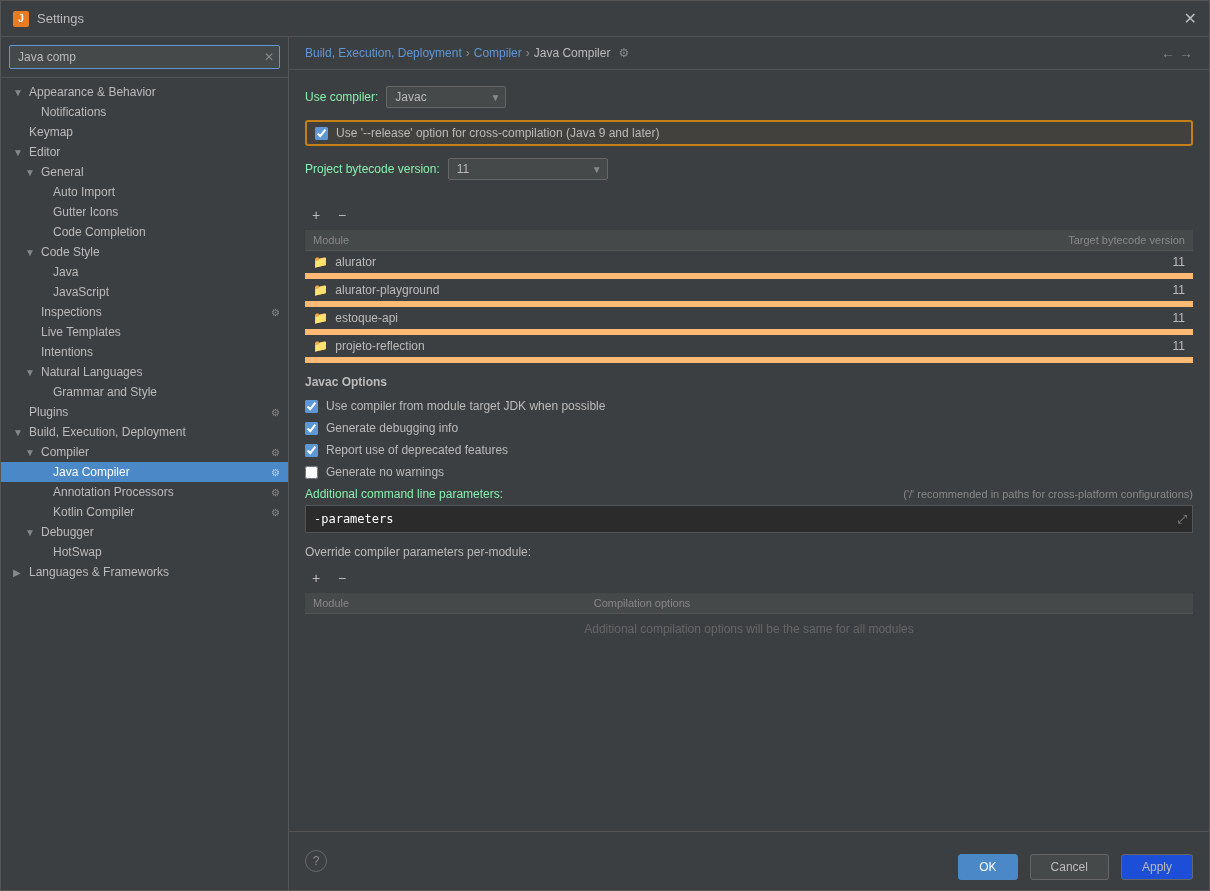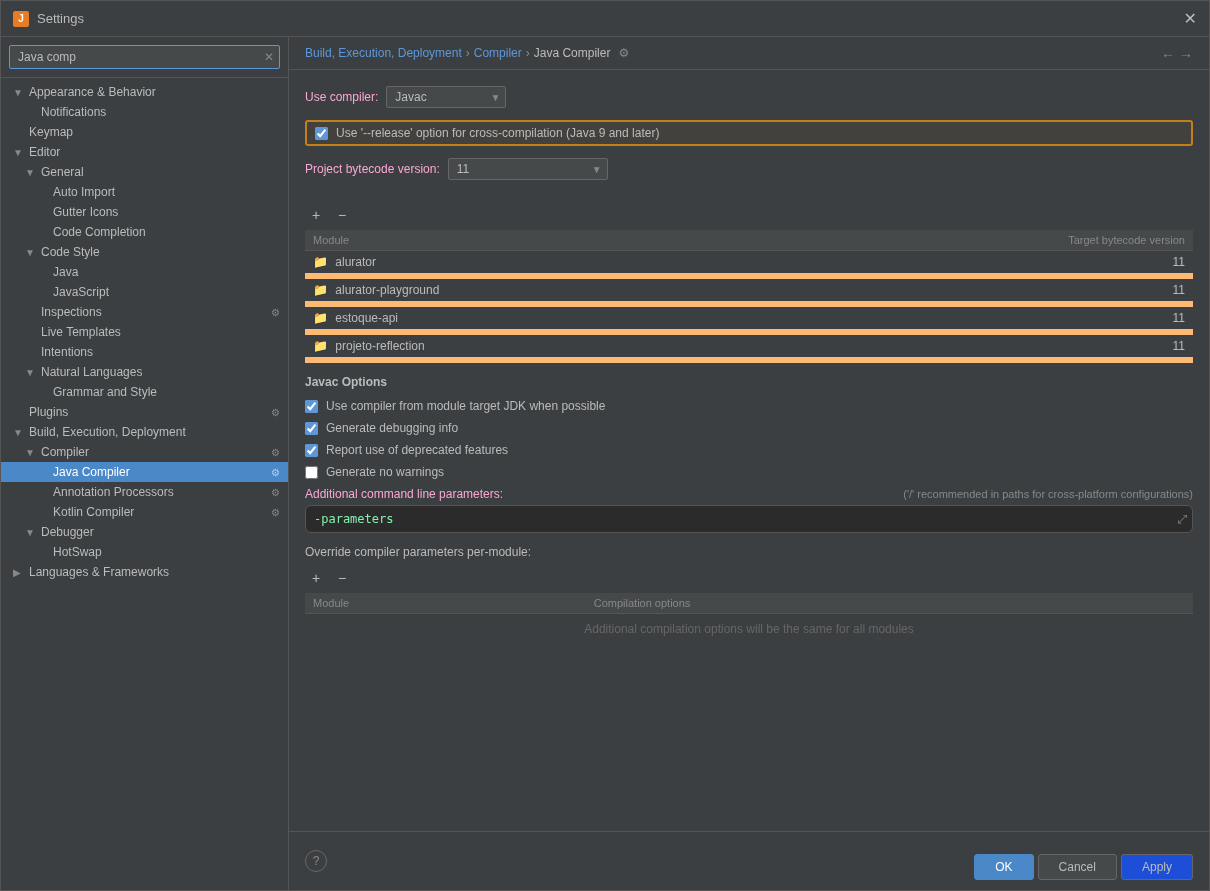--- a/index.html
+++ b/index.html
@@ -42,21 +42,21 @@
     .breadcrumb-gear { color: #888; margin-left: 4px; cursor: pointer; }
     .breadcrumb-nav { margin-left: auto; display: flex; gap: 4px; }
     .breadcrumb-nav-btn { background: none; border: none; color: #888; cursor: pointer; font-size: 14px; }
 
     .content-area { flex: 1; padding: 16px; overflow-y: auto; background: #3c3f41; }
     .content-area::-webkit-scrollbar { width: 6px; }
     .content-area::-webkit-scrollbar-track { background: #3c3f41; }
     .content-area::-webkit-scrollbar-thumb { background: #555; }
 
     .form-row { display: flex; align-items: center; margin-bottom: 12px; }
-    .form-label { color: #f9a8d4; font-size: 12px; margin-right: 8px; flex-shrink: 0; }
+    .form-label { color: #86efac; font-size: 12px; margin-right: 8px; flex-shrink: 0; }
     .select-wrapper { position: relative; display: inline-flex; align-items: center; }
     .select-wrapper select { background: #45494a; border: 1px solid #666; color: #bbbbbb; padding: 3px 24px 3px 8px; font-size: 12px; border-radius: 2px; cursor: pointer; min-width: 120px; appearance: none; -webkit-appearance: none; }
     .select-arrow { position: absolute; right: 6px; pointer-events: none; color: #888; font-size: 10px; }
 
     .checkbox-row { display: flex; align-items: center; margin-bottom: 8px; gap: 8px; }
     .checkbox-row.highlighted { border: 2px solid #c47f17; border-radius: 3px; padding: 4px 8px; background: rgba(196, 127, 23, 0.05); margin-bottom: 12px; }
     .checkbox-input { width: 13px; height: 13px; flex-shrink: 0; accent-color: #5e97d8; cursor: pointer; }
     .checkbox-label { color: #bbbbbb; font-size: 12px; cursor: pointer; }
 
     .section-title { color: #bbbbbb; font-size: 12px; font-weight: 600; margin-bottom: 10px; margin-top: 4px; }
@@ -86,21 +86,21 @@
     .cmd-hint { color: #888; font-size: 11px; margin-left: auto; }
 
     .override-section { margin-top: 8px; }
 
     .override-table { width: 100%; border-collapse: collapse; }
     .override-table th { background: #45494a; color: #888; font-size: 11px; font-weight: normal; padding: 4px 8px; text-align: left; border-bottom: 1px solid #555; }
     .override-table td { padding: 4px 8px; font-size: 12px; color: #666; }
 
     .bottom-bar { padding: 10px 16px; background: #3c3f41; border-top: 1px solid #555; display: flex; align-items: center; justify-content: space-between; flex-shrink: 0; }
     .help-btn { background: none; border: 1px solid #666; color: #888; width: 22px; height: 22px; border-radius: 50%; cursor: pointer; font-size: 12px; display: flex; align-items: center; justify-content: center; }
-    .bottom-buttons { display: flex; gap: 4px; margin-top: 12px; }
+    .bottom-buttons { display: flex; gap: 12px; margin-top: 12px; }
     .btn { padding: 5px 20px; font-size: 12px; border-radius: 3px; cursor: pointer; border: 1px solid #666; }
     .btn-primary { background: #4a88c7; border-color: #4a88c7; color: white; }
     .btn-default { background: #45494a; color: #bbbbbb; }
     .btn-apply { background: #1d4ed8; color: #bbbbbb; }
   </style>
 </head>
 <body>
 
 <div class="dialog">
 
@@ -359,21 +359,21 @@
             <label for="no-warnings" class="checkbox-label">Generate no warnings</label>
           </div>
         </div>
 
         <div style="margin-top:8px;">
           <div style="display:flex;align-items:center;margin-bottom:4px;">
             <span class="form-label">Additional command line parameters:</span>
             <span class="cmd-hint">('/' recommended in paths for cross-platform configurations)</span>
           </div>
           <div class="cmd-input-wrapper">
-            <input type="text" class="cmd-input" value="-parameters" style="width: 100%; background: rgb(43, 43, 43); border: 1px solid rgb(85, 85, 85); color: #86efac; padding: 6px 28px 6px 8px; font-size: 12px; border-radius: 6px; font-family: monospace; outline: none;">
+            <input type="text" class="cmd-input" value="-parameters" style="width: 100%; background: rgb(43, 43, 43); border: 1px solid rgb(85, 85, 85); color: #ffffff; padding: 6px 28px 6px 8px; font-size: 12px; border-radius: 0; font-family: monospace; outline: none;">
             <span class="cmd-expand">⤢</span>
           </div>
         </div>
 
         <div class="override-section" style="margin-top:12px;">
           <div class="section-label">Override compiler parameters per-module:</div>
           <div class="toolbar-row">
             <button class="toolbar-btn">+</button>
             <button class="toolbar-btn">−</button>
           </div>

